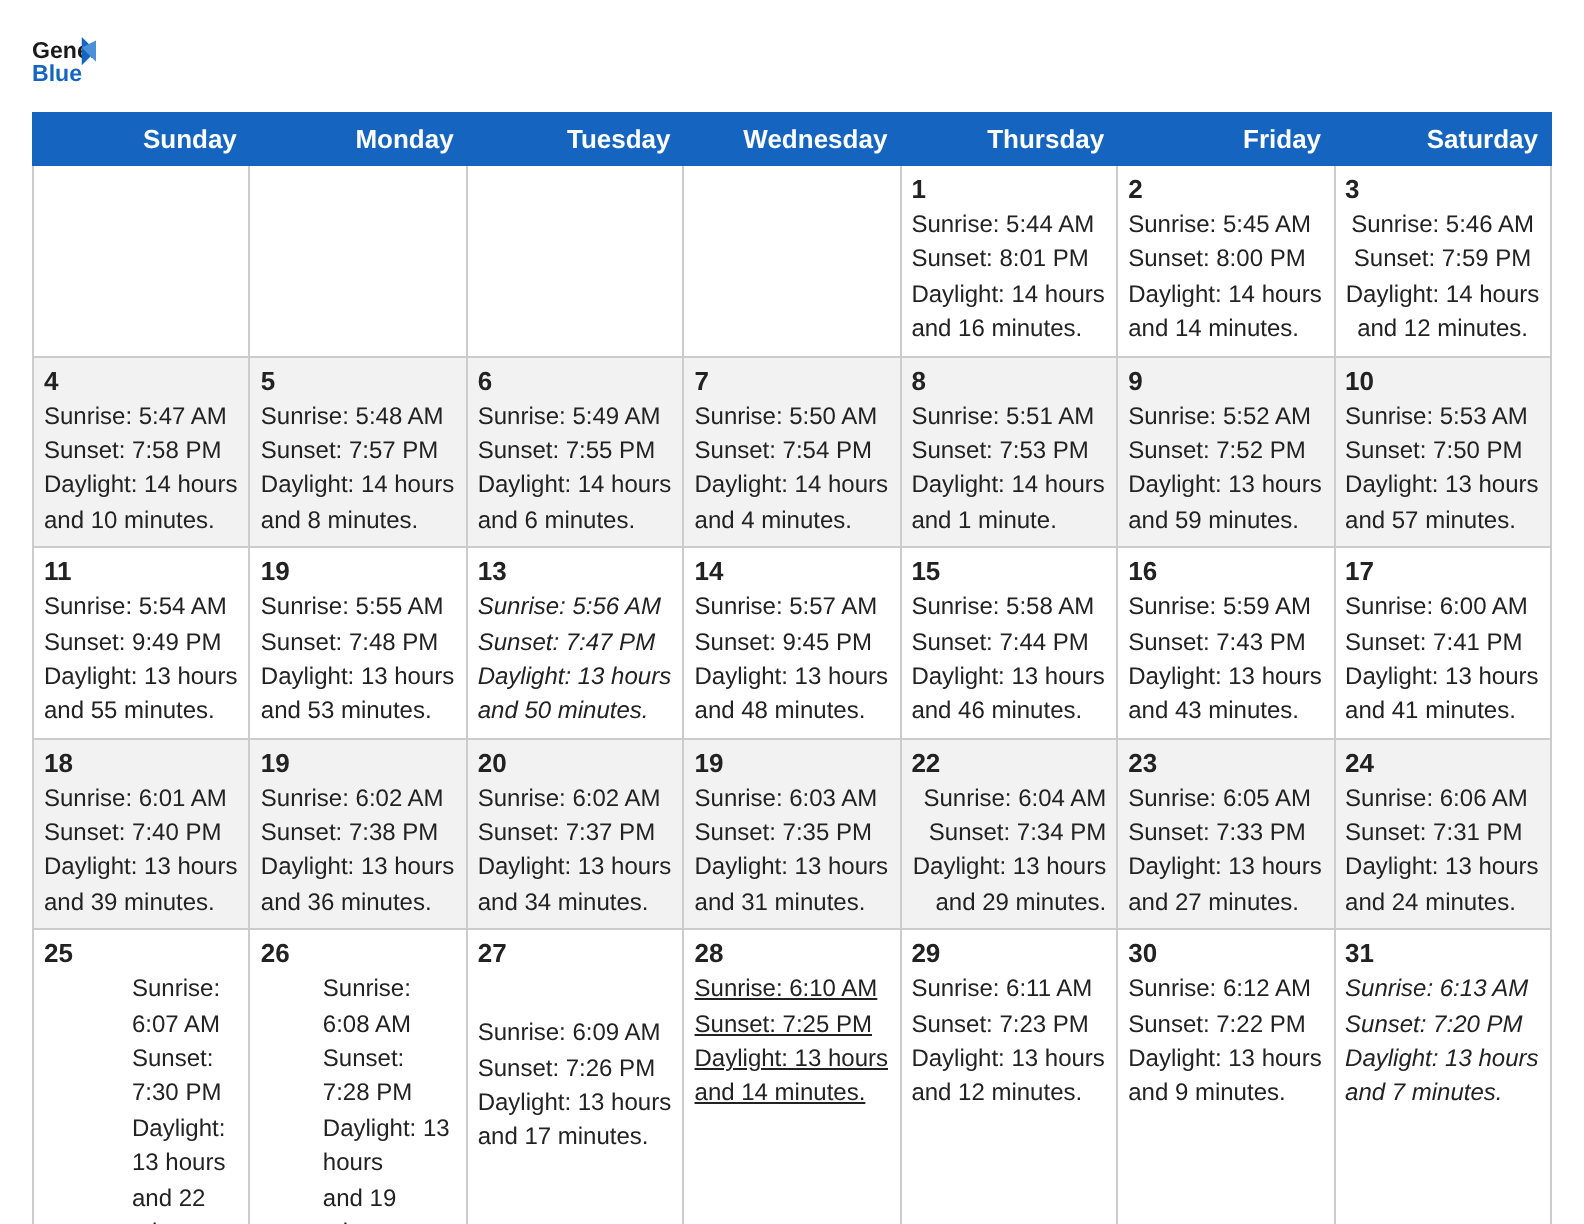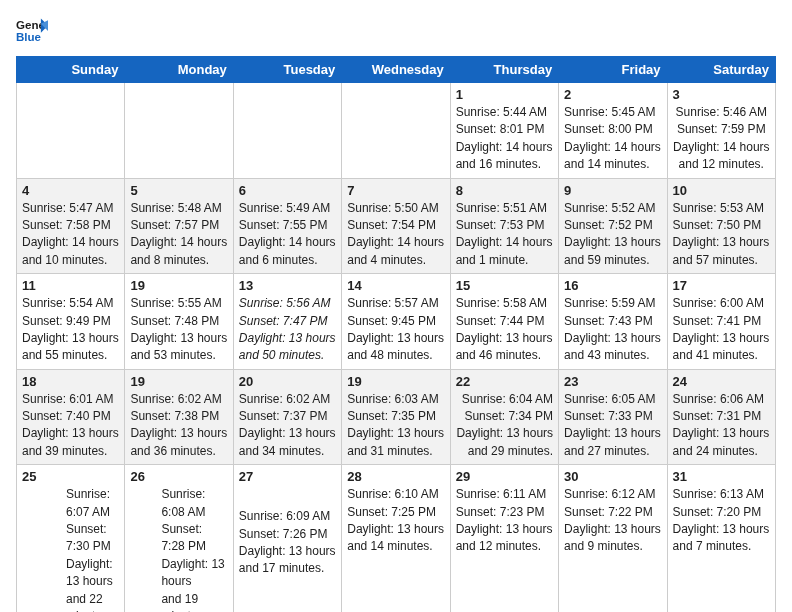--- a/index.html
+++ b/index.html
@@ -305,41 +305,41 @@
         </td>
         <td>
           <div class="day-num">27</div>
           <div class="day-info" style="white-space: pre-line; margin-top: 24px;">Sunrise: 6:09 AM
 Sunset: 7:26 PM
 Daylight: 13 hours
 and 17 minutes.</div>
         </td>
         <td>
           <div class="day-num">28</div>
-          <div class="day-info" style="white-space: pre-line;">Sunrise: 6:10 AM
+          <div class="day-info" style="white-space: pre-line; text-decoration: underline;">Sunrise: 6:10 AM
 Sunset: 7:25 PM
 Daylight: 13 hours
 and 14 minutes.</div>
         </td>
         <td>
           <div class="day-num">29</div>
           <div class="day-info" style="white-space: pre-line;">Sunrise: 6:11 AM
 Sunset: 7:23 PM
 Daylight: 13 hours
 and 12 minutes.</div>
         </td>
         <td>
           <div class="day-num">30</div>
           <div class="day-info" style="white-space: pre-line;">Sunrise: 6:12 AM
 Sunset: 7:22 PM
 Daylight: 13 hours
 and 9 minutes.</div>
         </td>
         <td>
           <div class="day-num">31</div>
-          <div class="day-info" style="white-space: pre-line;">Sunrise: 6:13 AM
+          <div class="day-info" style="white-space: pre-line; font-style: italic;">Sunrise: 6:13 AM
 Sunset: 7:20 PM
 Daylight: 13 hours
 and 7 minutes.</div>
         </td>
       </tr>
     </tbody>
 </table>
 
 </body></html>

